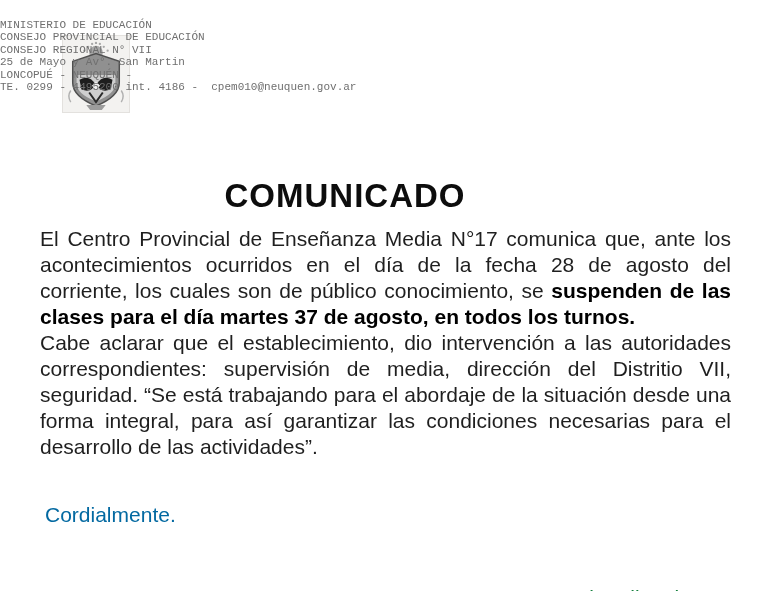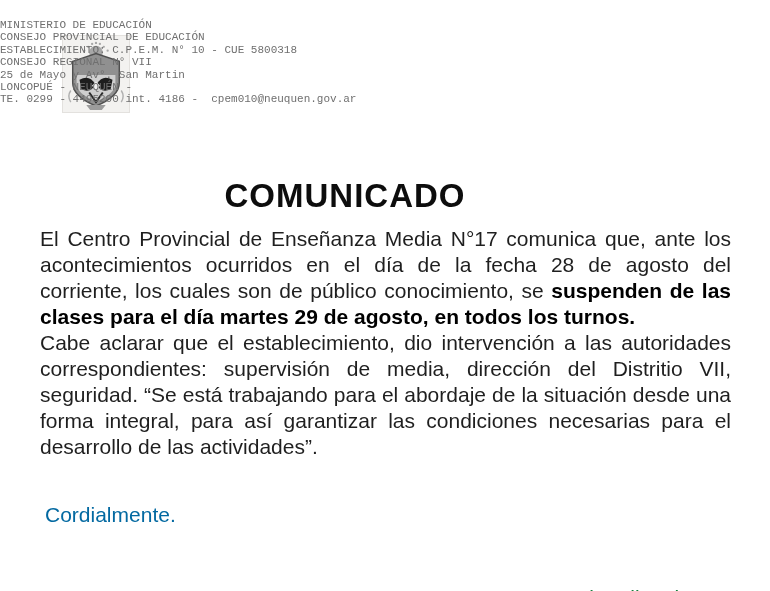--- a/index.html
+++ b/index.html
@@ -81,32 +81,31 @@
       <path d="M27,58 L34,68 L41,58" fill="none" stroke="#2a2a2a" stroke-width="2"></path>
 
       <path d="M24,71 L44,71 L40,76 L28,76 Z" fill="#9c9c9c"></path>
       <path d="M8,56 Q4,62 8,68 M60,56 Q64,62 60,68" fill="none" stroke="#b0b0b0" stroke-width="1.5"></path>
     </svg>
   </div>
 
   <div class="header-text">
     <div class="hline">MINISTERIO DE EDUCACIÓN</div>
     <div class="hline">CONSEJO PROVINCIAL DE EDUCACIÓN</div>
-    <div class="hline">ESTABLECIMIENTO: C.P.E.M. N° 10 - CUE 5800318</div>
     <div class="hline">CONSEJO REGIONAL N° VII</div>
     <div class="hline">25 de Mayo y Av°. San Martin</div>
     <div class="hline">LONCOPUÉ - NEUQUÉN -</div>
     <div class="hline">TE. 0299 - 4495200 int. 4186 -  cpem010@neuquen.gov.ar</div>
   </div>
 
 
   <div class="title">COMUNICADO</div>
 
   <div class="body-text">
-    <p><span>El Centro Provincial de Enseñanza Media N°17 comunica que, ante los acontecimientos ocurridos en el día de la fecha 28 de agosto del corriente, los cuales son de público conocimiento, se </span><span class="bold-run">suspenden de las clases para el día martes 29 de agosto, en todos los turnos.</span></p>
+    <p><span>El Centro Provincial de Enseñanza Media N°17 comunica que, ante los acontecimientos ocurridos en el día de la fecha 28 de agosto del corriente, los cuales son de público conocimiento, se </span><span class="bold-run">suspenden de las clases para el día martes 37 de agosto, en todos los turnos.</span></p>
     <p>Cabe aclarar que el establecimiento, dio intervención a las autoridades correspondientes: supervisión de media, dirección del Distritio VII, seguridad. “Se está trabajando para el abordaje de la situación desde una forma integral, para así garantizar las condiciones necesarias para el desarrollo de las actividades”.</p>
   </div>
 
   <div class="closing">Cordialmente.</div>
 
   <div class="signature">Equipo directivo</div>
 
 </div>
 
 </body></html>

